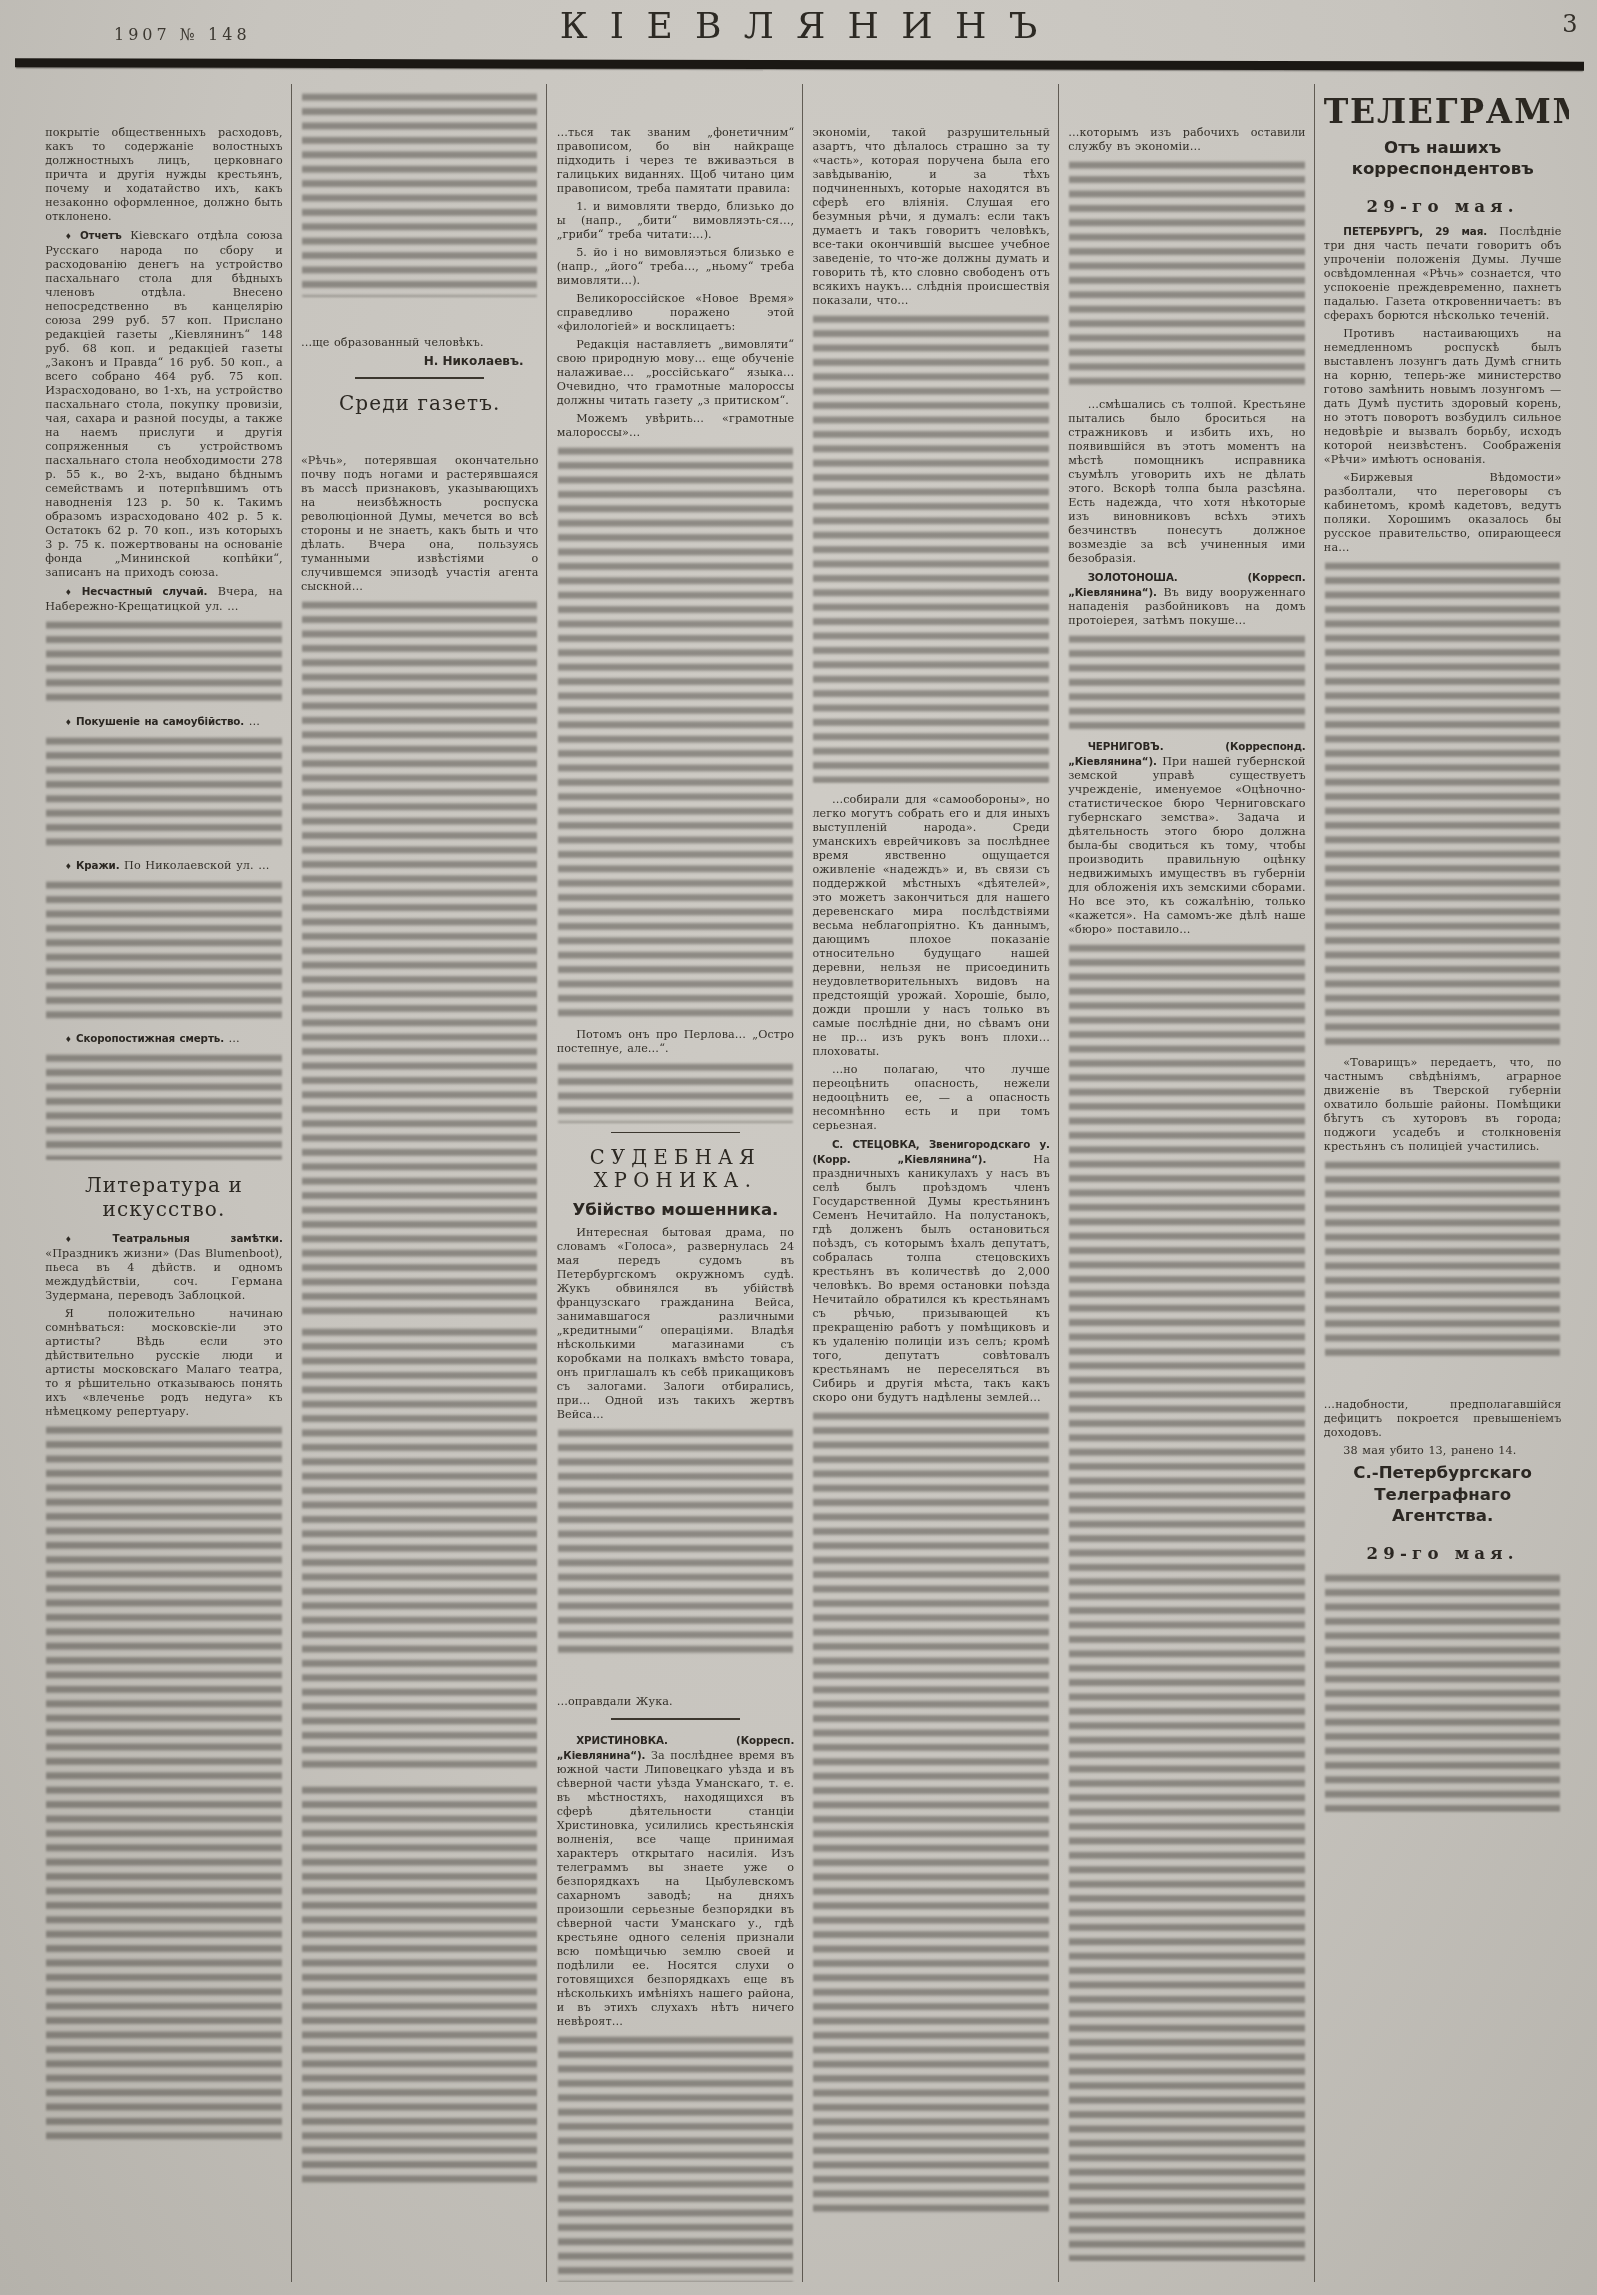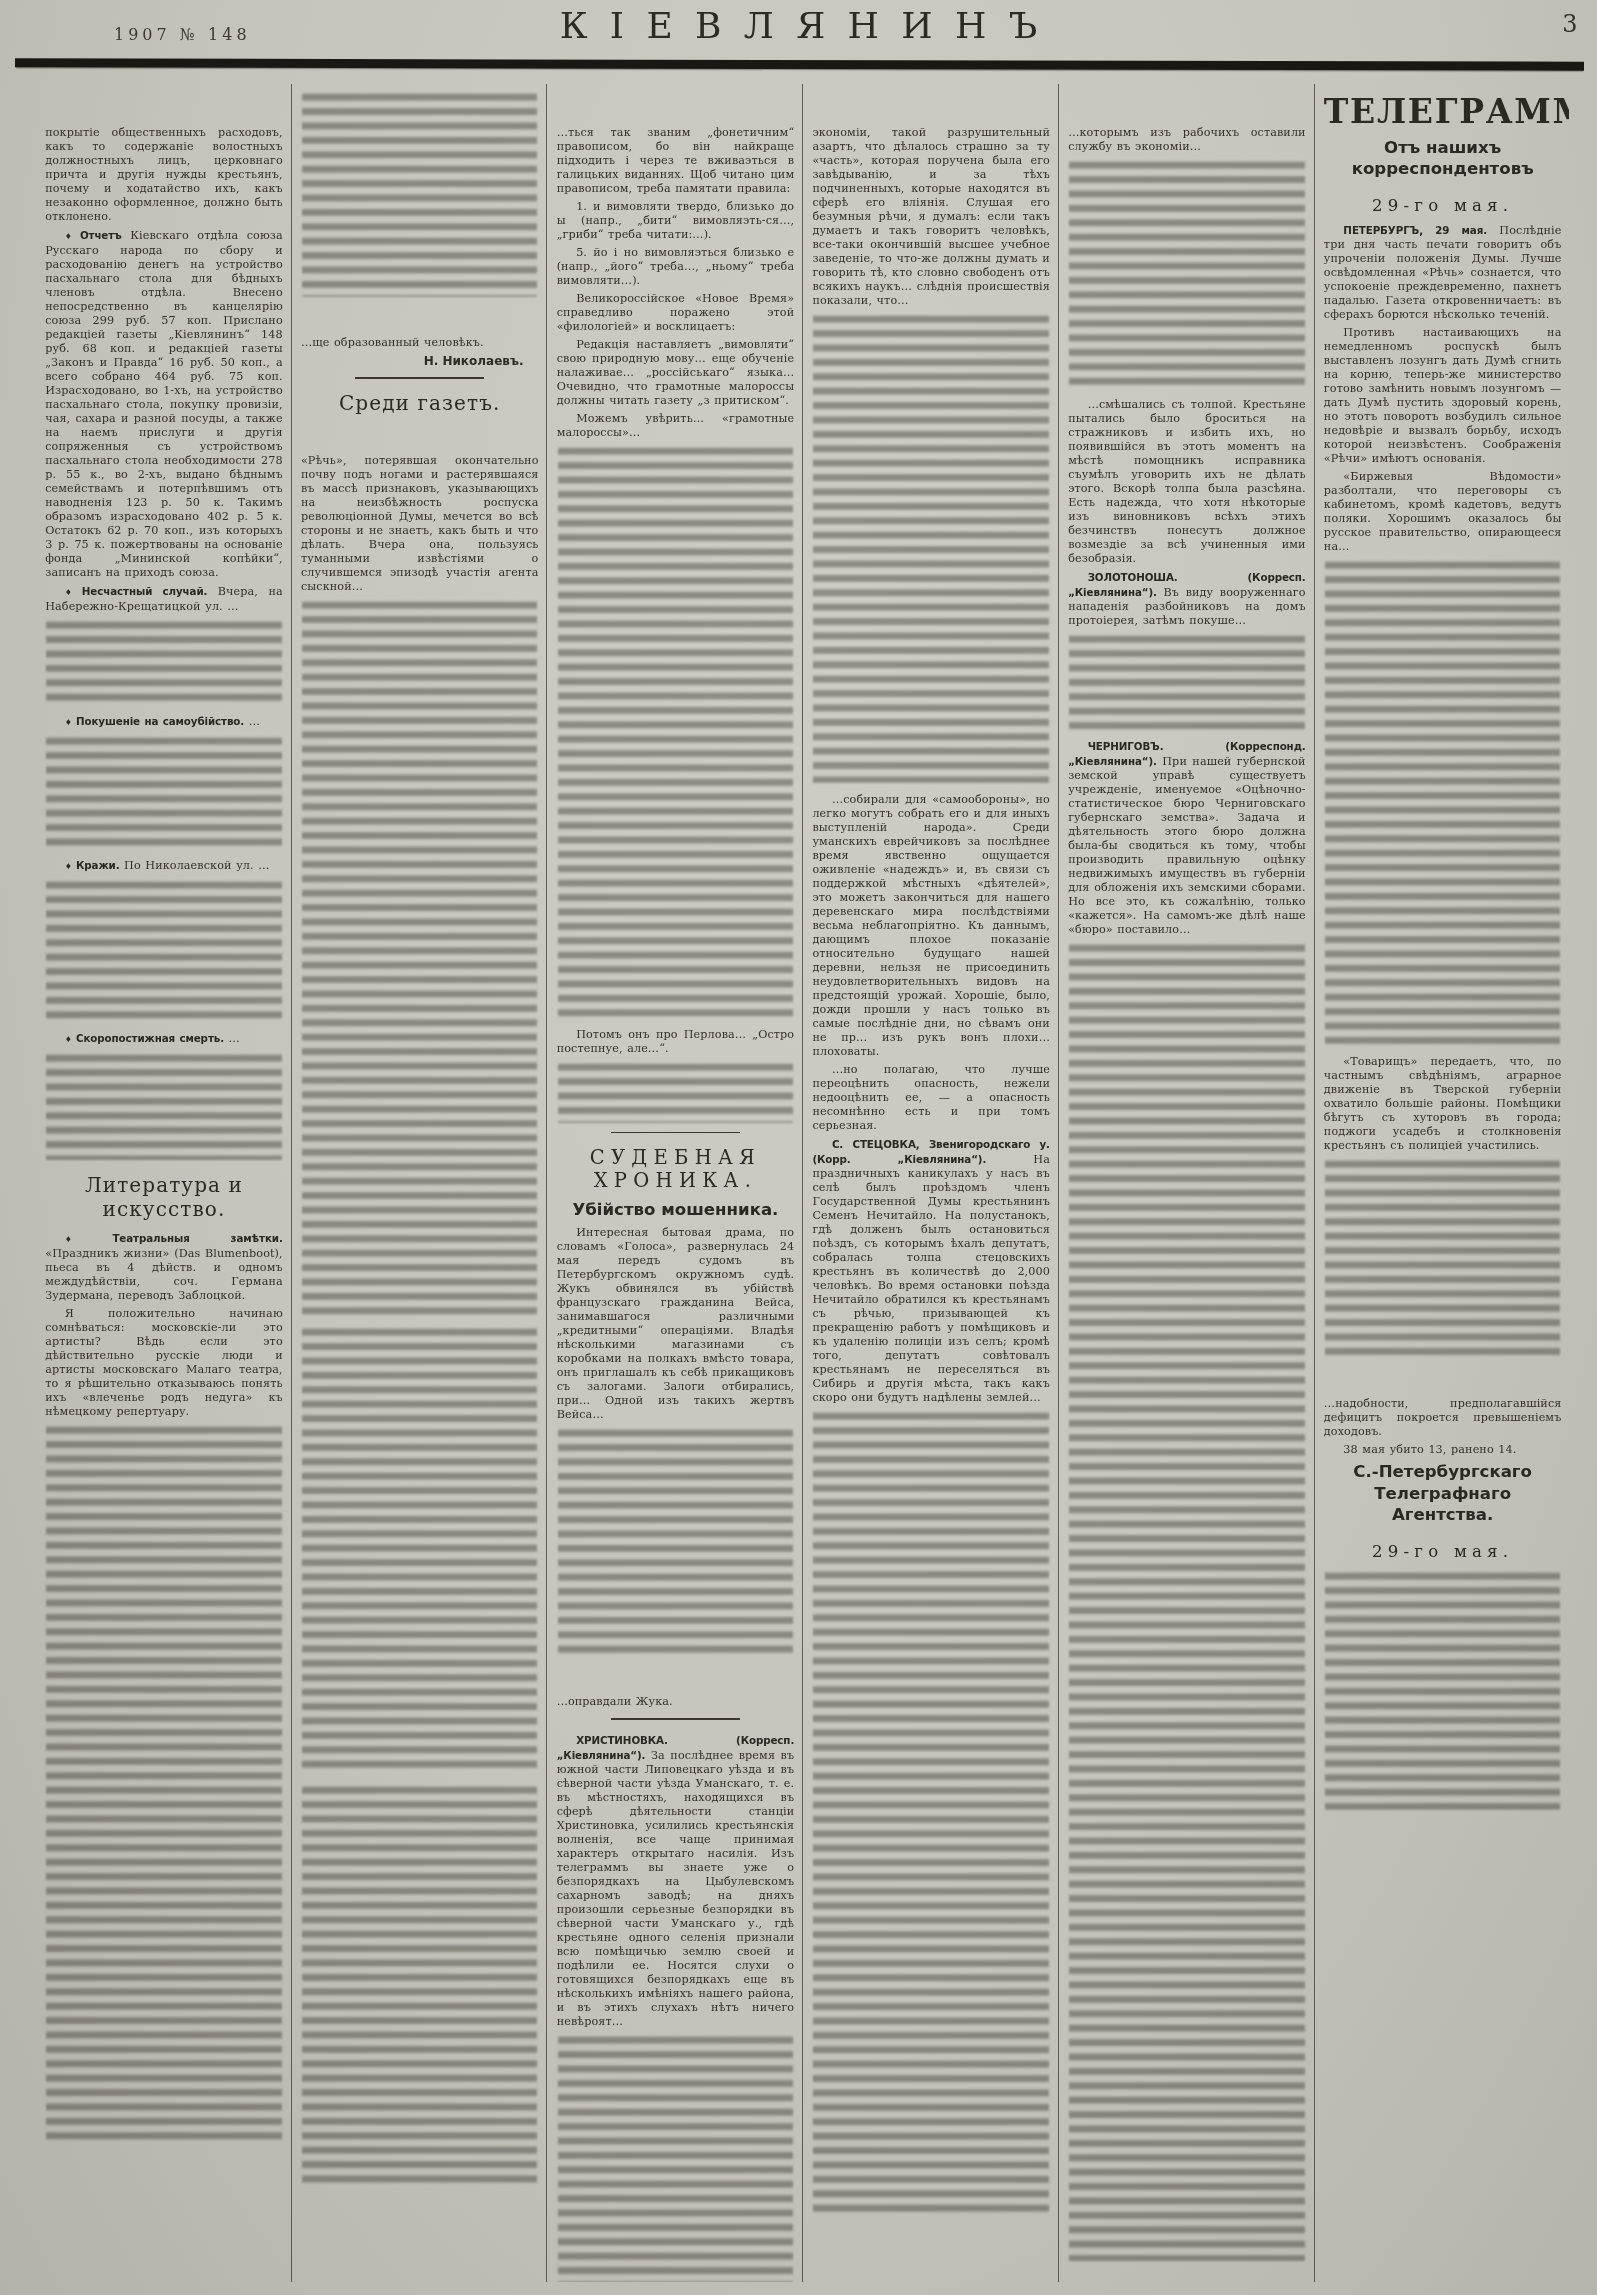--- a/index.html
+++ b/index.html
@@ -25,21 +25,21 @@
   b.lead,b.dateline{font-family:"DejaVu Sans", sans-serif;font-weight:bold;font-size:10.3px;
     letter-spacing:-0.1px;color:#2b2722;}
   p.sig{margin:1.1px 0 8px;text-align:right;font-size:12px;font-weight:bold;
     font-family:"DejaVu Sans", sans-serif;padding-right:15px;}
   .rule{width:129px;height:1.7px;background:#3b362e;margin:9.2px auto 12.6px;}
   .h1{text-align:center;font-size:20px;margin:12.6px 0 10.3px;letter-spacing:1.1px;color:#2c2822;}
   .h1.tele{font-size:33px;font-weight:bold;letter-spacing:1.7px;margin:4.6px 0 5.7px;}
   .caps{text-align:center;font-size:19.5px;letter-spacing:6.3px;margin:11.5px 0 6.9px;color:#2c2822;}
   .hb{text-align:center;font-family:"DejaVu Sans", sans-serif;font-weight:bold;
     font-size:16.6px;line-height:1.3;margin:2.3px 5.7px 5.7px;color:#2b2722;}
-  .hd{text-align:center;font-weight:normal;font-size:16.6px;letter-spacing:5.2px;margin:16px 0 8px;color:#2b2722;}
+  .hd{text-align:center;font-weight:bold;font-size:16.6px;letter-spacing:5.2px;margin:16px 0 8px;color:#2b2722;}
   .blur{margin:2.3px 1.1px 9.2px;border-radius:1.1px;
     background:repeating-linear-gradient(to bottom,
       rgba(47,43,37,0) 0px, rgba(47,43,37,0) 2.3px,
       rgba(47,43,37,.8) 5.2px, rgba(47,43,37,.8) 9.2px,
       rgba(47,43,37,0) 12px, rgba(47,43,37,0) 14.4px);
     filter:blur(0.9px);opacity:.5;}
 </style>
 </head>
 <body>
 

